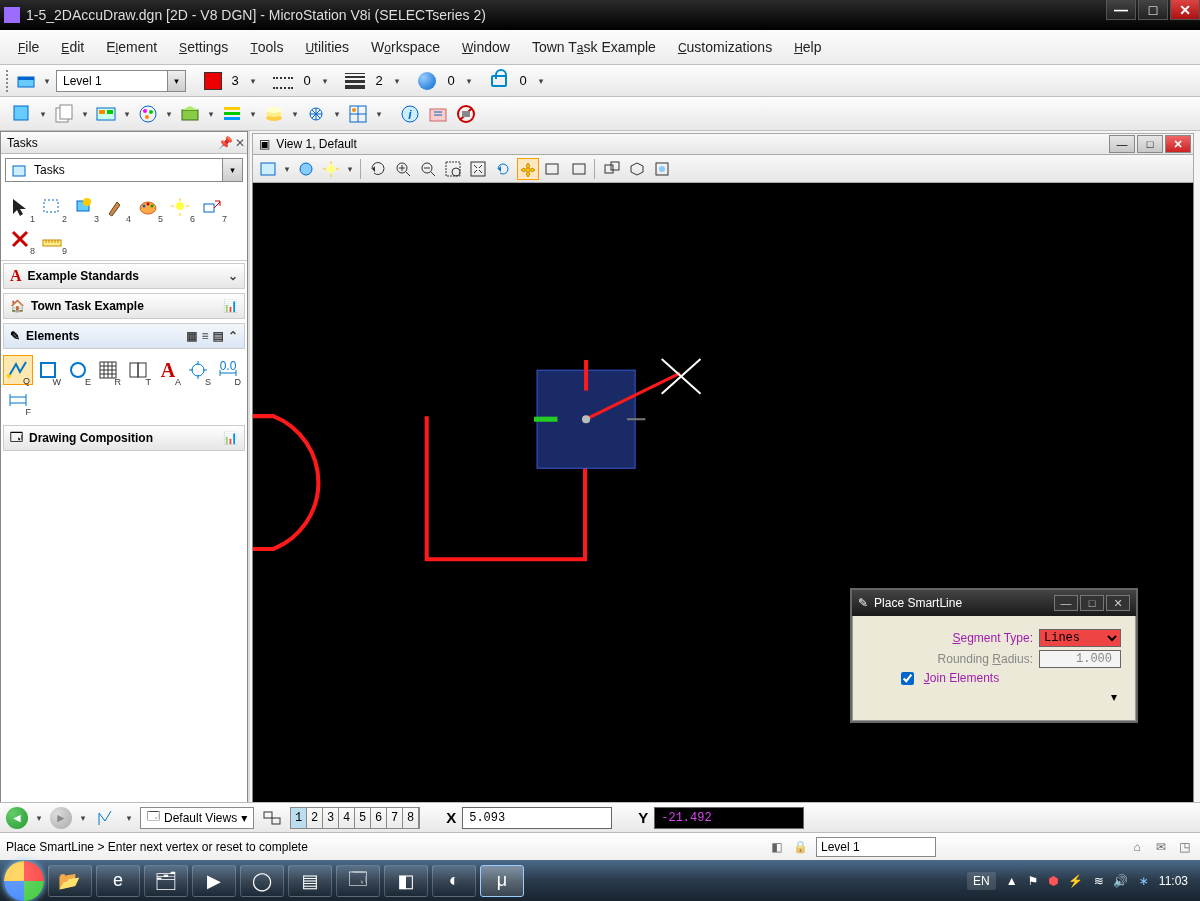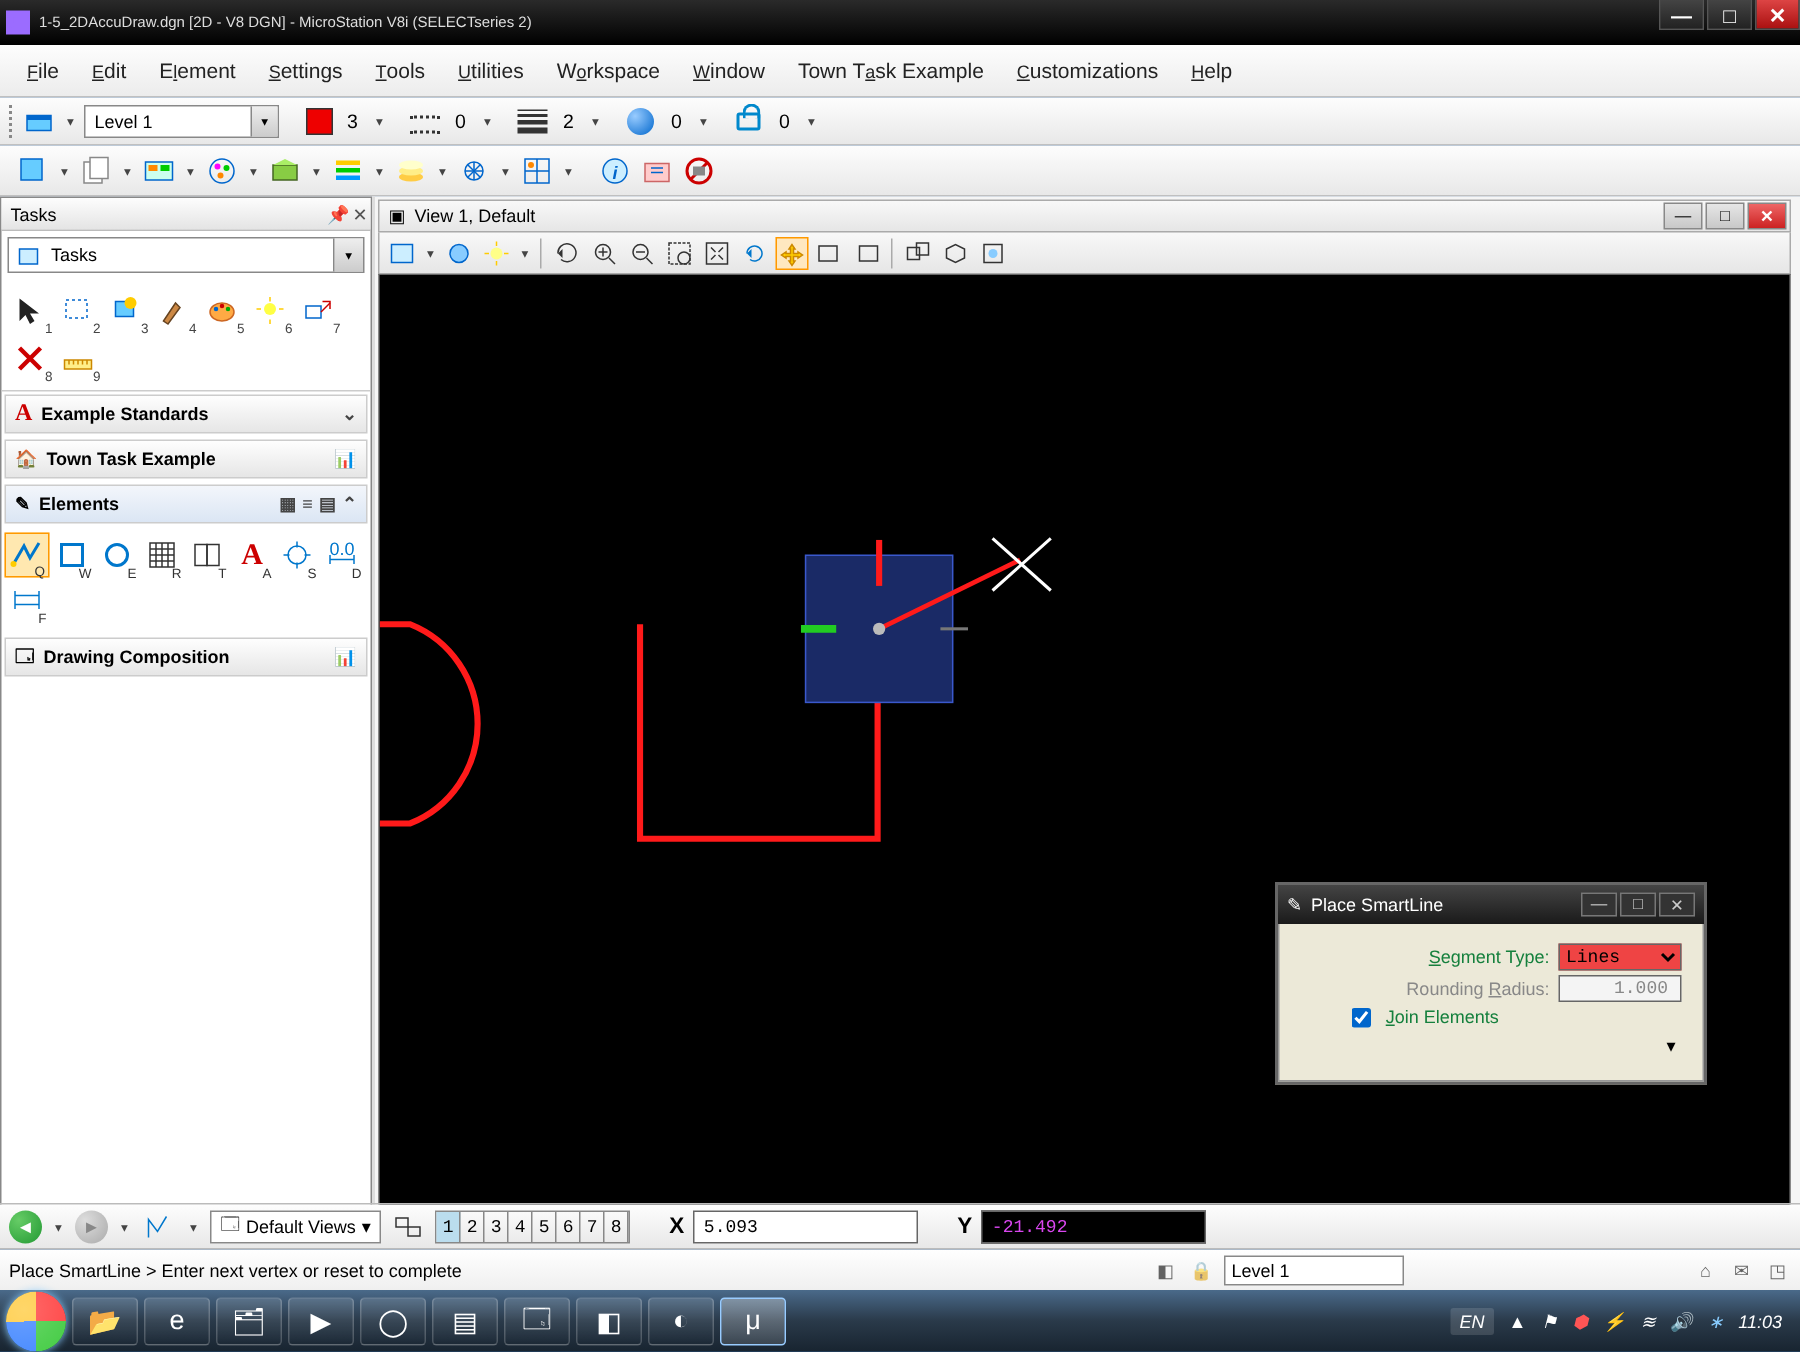--- a/index.html
+++ b/index.html
@@ -1,21 +1,21 @@
 <!DOCTYPE html>
 <html><head>
 <meta charset="utf-8">
 <style>
 * { margin: 0; padding: 0; box-sizing: border-box; font-family: Tahoma, "Segoe UI", sans-serif; font-size: 12px; user-select: none; }
 html, body { width: 1200px; height: 901px; overflow: hidden; background: #3a6ea5; }
 
 
 .title-bar { height: 30px; background: linear-gradient(#2a2a2a,#000); display: flex; align-items: center; color: #fff; padding-left: 4px; position: relative; }
 .title-bar .app-icon { width: 16px; height: 16px; background: #9b6cff; color: #9b6cff; margin-right: 6px; display: inline-block; font-weight: bold; }
-.title-bar .title-text { color: #ddd; font-size: 10px; }
+.title-bar .title-text { color: #ddd; font-size: 14px; }
 .win-ctrls { position: absolute; right: 0; top: 0; display: flex; height: 20px; }
 .win-ctrls div { width: 30px; height: 20px; margin-left: 2px; display: flex; align-items: center; justify-content: center; color: #fff; background: linear-gradient(#444,#222); border:1px solid #555; border-top:none; font-size: 14px; font-weight: bold; }
 .win-ctrls .close { background: linear-gradient(#d44,#a11); }
 
 
 .menu-bar { height: 35px; background: linear-gradient(#fdfdfd,#ececec); border-bottom: 1px solid #c0c0c0; display: flex; align-items: center; padding-left: 12px; gap: 10px; }
 .menu-bar span { font-size: 14px; color: #222; padding: 2px 6px; cursor: default; }
 .menu-bar span u { text-decoration: underline; }
 
 
@@ -67,21 +67,21 @@
 .view-tools .active{ border:1px solid #f90; background:#ffe8c0;}
 .canvas { flex: 1; background: #000; border: 1px solid #888; border-top:none; position: relative; overflow: hidden; }
 
 
 .tool-dialog { position: absolute; top: 405px; right: 55px; width: 288px; background: #ece9d8; border: 2px solid #666; box-shadow: 2px 2px 6px rgba(0,0,0,.5); }
 .tool-dialog .td-title { height: 26px; background: linear-gradient(#444,#1a1a1a); color: #fff; display: flex; align-items: center; padding: 0 6px; }
 .tool-dialog .td-title .td-ctrls{ margin-left:auto; display:flex; gap:2px;}
 .tool-dialog .td-title .td-ctrls div{ width:24px; height:16px; background:#333; border:1px solid #777; color:#ccc; display:flex; align-items:center; justify-content:center; font-size:11px;}
 .tool-dialog .body{ padding:6px 10px 12px 10px; font-family: "Courier New", monospace; font-size:13px;}
 .tool-dialog .row{ display:flex; align-items:center; justify-content:flex-end; gap:6px; margin:3px 0;}
-.tool-dialog .lbl{ color:#15803d; }
+.tool-dialog .lbl{ color:#a21caf; }
 .tool-dialog .lbl.dis{ color:#888;}
 .tool-dialog select, .tool-dialog input[type=text]{ width:82px; height:18px; border:1px solid #666; font-family:"Courier New",monospace; font-size:12px; background:#ef4444;}
 .tool-dialog input[disabled]{ background:#f4f4f4; color:#888;padding-left:36px;}
 .tool-dialog .chk{ accent-color:#06c; margin-right:4px;}
 .tool-dialog .expand{ text-align:right; padding:2px 4px 0 0;}
 .dlg-wrap{ padding:4px; border:1px solid #999; border-top:none;}
 
 
 .btm-bar1{ height:30px; background:linear-gradient(#fdfdfd,#e8e8e8); border-top:1px solid #bbb; display:flex; align-items:center; padding:0 6px; gap:6px;}
 .nav-btn{ width:22px; height:22px; border-radius:50%; display:flex; align-items:center; justify-content:center; font-weight:bold; color:#fff;}
@@ -97,21 +97,21 @@
 .btm-bar2{ height:28px; background:linear-gradient(#fff,#efefef); border-top:1px solid #bbb; display:flex; align-items:center; padding:0 6px; gap:6px; font-family:"Courier New",monospace; font-size:13px;}
 .btm-bar2 .msg{ flex:0 0 auto;}
 .level-info{ margin-left:auto; display:flex; align-items:center; gap:6px;}
 .level-field{ width:120px; height:20px; border:1px solid #888; background:#fff; padding-left:4px; line-height:18px;}
 .tiny-ico{width:18px;height:18px; display:flex; align-items:center; justify-content:center; opacity:.6;}
 
 
 .taskbar{ position:absolute; bottom:0; left:0; right:0; height:41px; background:linear-gradient(#4a6a8a 0%, #2a3a4a 50%, #182430 100%); display:flex; align-items:center; padding:0 4px; color:#fff;}
 .start{ width:40px; height:40px; border-radius:50%; background:radial-gradient(circle at 30% 30%, #fff3, transparent), conic-gradient(#f44 0 25%, #4c4 0 50%, #48f 0 75%, #fc4 0); box-shadow:0 0 6px #8cf; }
 .tb-item{ width:44px; height:32px; margin-left:4px; background:linear-gradient(#fff2,transparent); border:1px solid #fff3; border-radius:3px; display:flex; align-items:center; justify-content:center; font-size:18px;}
-.tray{ margin-left:auto; display:flex; align-items:center; gap:10px; font-size:13px;font-style:italic;}
+.tray{ margin-left:auto; display:flex; align-items:center; gap:10px; font-size:13px;}
 .lang{ background:#fff2; padding:2px 6px; border-radius:2px;}
 .clock{ padding-right:8px;}
 
 
 svg.scene{ width:100%; height:100%; }
 </style>
 </head>
 <body>
 
 <div class="title-bar">

